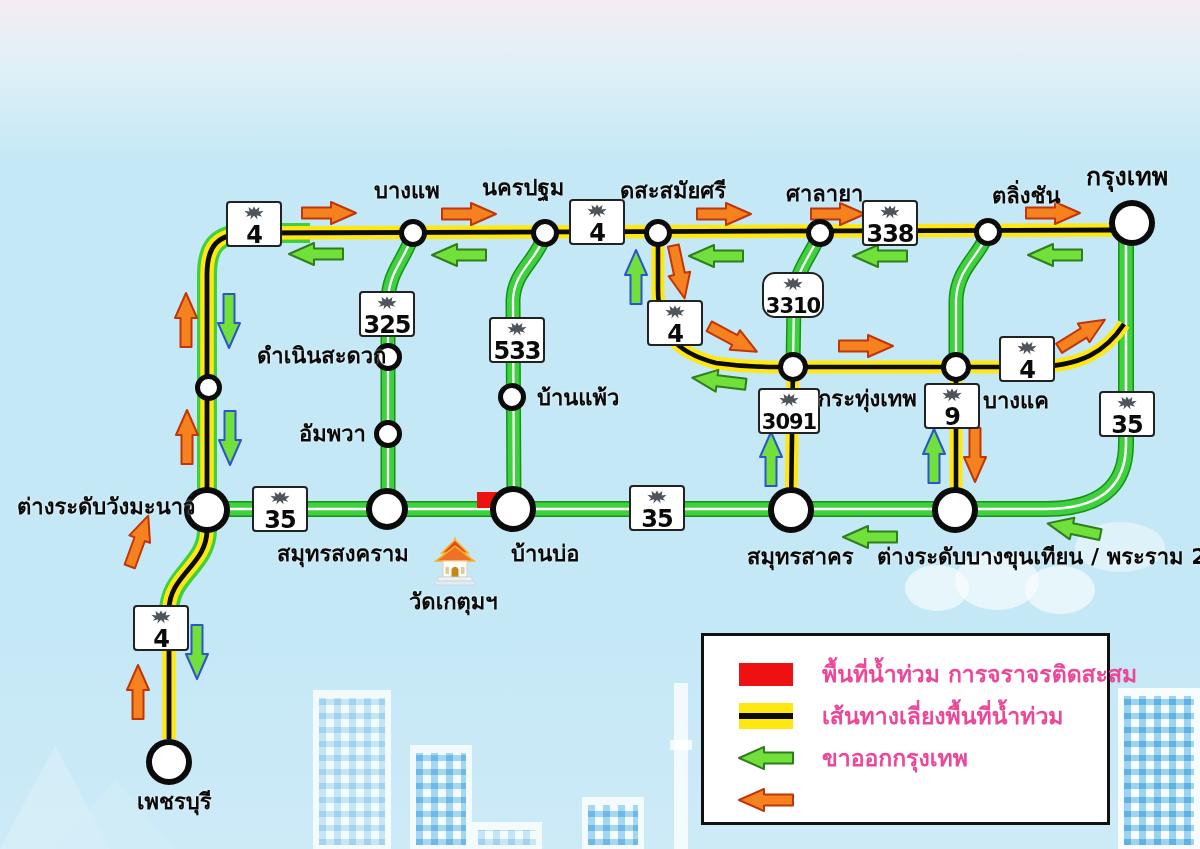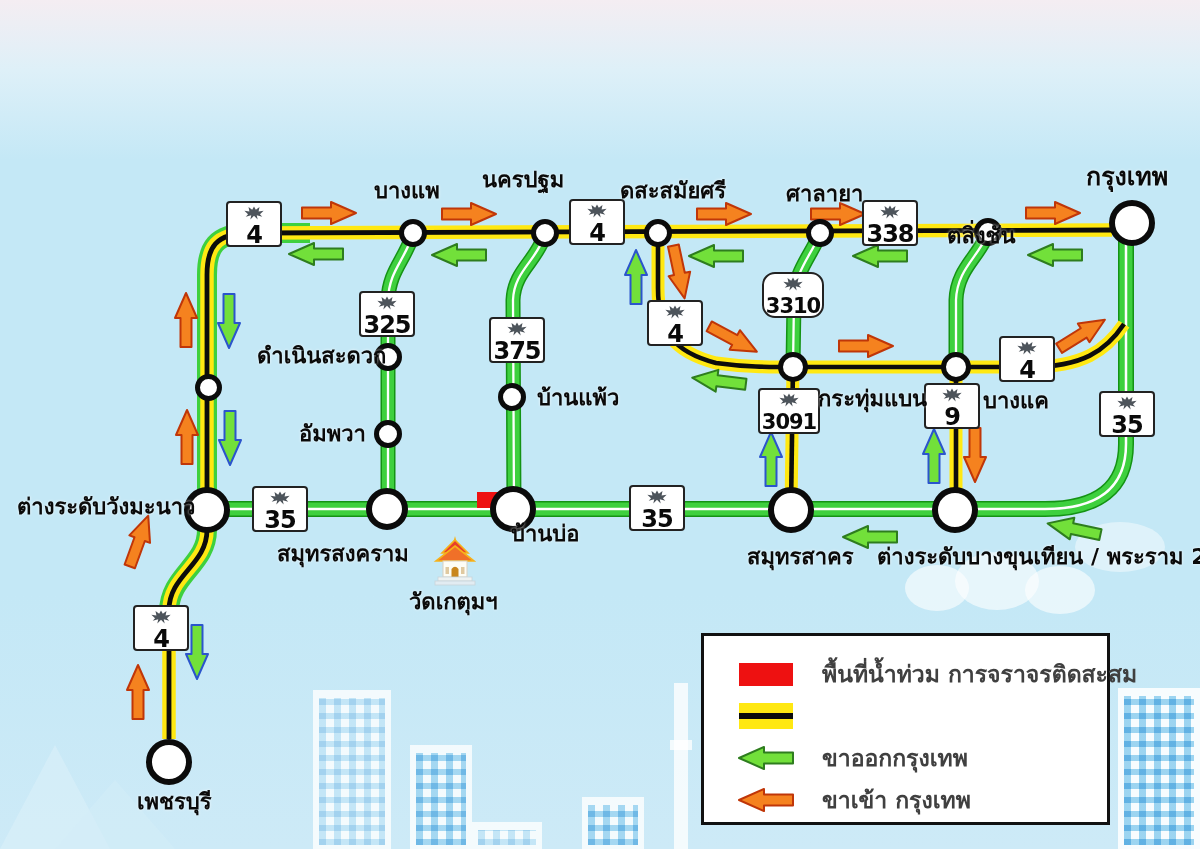--- a/index.html
+++ b/index.html
@@ -38,21 +38,21 @@
     padding:7px 28px;white-space:nowrap;}
   .title-box span{font-size:30px;font-weight:700;color:#0d0d0d;}
   
   .legend{position:absolute;left:701px;top:633px;width:409px;height:192px;background:#fff;
     border:3px solid #111;box-sizing:border-box;padding:18px 0 0 34px;}
   .legend-row{display:flex;align-items:center;height:40px;margin-bottom:2px;}
   .legend-swatch{width:56px;display:flex;align-items:center;justify-content:center;margin-right:28px;flex:0 0 56px;}
   .sw-red{width:54px;height:23px;background:#ee1111;}
   .sw-yellow{width:54px;height:26px;background:#ffe812;position:relative;}
   .sw-yellow::after{content:"";position:absolute;left:0;right:0;top:50%;margin-top:-3px;height:6px;background:#0b0b0b;}
-  .legend-label{font-size:23px;font-weight:700;color:#404040;white-space:nowrap;}
+  .legend-label{font-size:23px;font-weight:700;color:#ec4899;white-space:nowrap;}
 </style>
 </head>
 <body>
 
 <div id="stage">
 
   <div class="layer">
     <div class="mtn" style="left:0px;top:745px;border-width:0 55px 104px 55px;border-color:transparent transparent #dcf0f9 transparent;"></div>
     <div class="mtn" style="left:55px;top:780px;border-width:0 60px 69px 60px;border-color:transparent transparent #d4edf8 transparent;"></div>
     <div class="bldg" style="left:313px;top:690px;width:78px;height:159px;">
@@ -195,21 +195,21 @@
       <div class="shield" style="left: 359px; top: 291px;">
         <span><svg width="22" height="15" viewBox="0 0 24 16">
             <path d="M12 1.5 L14 5 L18 2 L17 7 L22.5 6 L18.5 10 L21 12.5 L15 11 L16 15.5 L12 11.5 L8 15.5 L9 11 L3 12.5 L5.5 10 L1.5 6 L7 7 L6 2 L10 5 Z" fill="#4d545b"></path>
           </svg></span>
         <span class="num">325</span>
       </div>
       <div class="shield" style="left: 489px; top: 317px;">
         <span><svg width="22" height="15" viewBox="0 0 24 16">
             <path d="M12 1.5 L14 5 L18 2 L17 7 L22.5 6 L18.5 10 L21 12.5 L15 11 L16 15.5 L12 11.5 L8 15.5 L9 11 L3 12.5 L5.5 10 L1.5 6 L7 7 L6 2 L10 5 Z" fill="#4d545b"></path>
           </svg></span>
-        <span class="num">375</span>
+        <span class="num">533</span>
       </div>
       <div class="shield" style="left: 647px; top: 300px;">
         <span><svg width="22" height="15" viewBox="0 0 24 16">
             <path d="M12 1.5 L14 5 L18 2 L17 7 L22.5 6 L18.5 10 L21 12.5 L15 11 L16 15.5 L12 11.5 L8 15.5 L9 11 L3 12.5 L5.5 10 L1.5 6 L7 7 L6 2 L10 5 Z" fill="#4d545b"></path>
           </svg></span>
         <span class="num">4</span>
       </div>
       <div class="shield wide" style="left: 762px; top: 272px; width: 62px; border-radius: 13px;">
         <span><svg width="22" height="15" viewBox="0 0 24 16">
             <path d="M12 1.5 L14 5 L18 2 L17 7 L22.5 6 L18.5 10 L21 12.5 L15 11 L16 15.5 L12 11.5 L8 15.5 L9 11 L3 12.5 L5.5 10 L1.5 6 L7 7 L6 2 L10 5 Z" fill="#4d545b"></path>
@@ -254,33 +254,33 @@
       </div>
       <div class="shield" style="left: 133px; top: 605px;">
         <span><svg width="22" height="15" viewBox="0 0 24 16">
             <path d="M12 1.5 L14 5 L18 2 L17 7 L22.5 6 L18.5 10 L21 12.5 L15 11 L16 15.5 L12 11.5 L8 15.5 L9 11 L3 12.5 L5.5 10 L1.5 6 L7 7 L6 2 L10 5 Z" fill="#4d545b"></path>
           </svg></span>
         <span class="num">4</span>
       </div>
     </div>
   <div class="layer" id="label-layer">
       <div class="place" style="left: 374px; top: 178px;">บางแพ</div>
-      <div class="place" style="left: 482px; top: 167px;">นครปฐม</div>
+      <div class="place" style="left: 482px; top: 175px;">นครปฐม</div>
       <div class="place" style="left: 620px; top: 178px;">ดสะสมัยศรี</div>
       <div class="place" style="left: 786px; top: 181px;">ศาลายา</div>
-      <div class="place" style="left: 947px; top: 183px; margin-top: 40px;">ตลิ่งชัน</div>
+      <div class="place" style="left: 992px; top: 183px;">ตลิ่งชัน</div>
       <div class="place bigcity" style="left: 1086px; top: 163px;">กรุงเทพ</div>
       <div class="place" style="left: 257px; top: 343px;">ดำเนินสะดวก</div>
       <div class="place" style="left: 299px; top: 421px;">อัมพวา</div>
       <div class="place" style="left: 537px; top: 385px;">บ้านแพ้ว</div>
-      <div class="place" style="left: 818px; top: 386px;">กระทุ่มแบน</div>
+      <div class="place" style="left: 818px; top: 386px;">กระทุ่งเทพ</div>
       <div class="place" style="left: 983px; top: 388px;">บางแค</div>
       <div class="place" style="left: 17px; top: 494px; text-align: right;">ต่างระดับวังมะนาว</div>
       <div class="place" style="left: 277px; top: 541px;">สมุทรสงคราม</div>
-      <div class="place" style="left: 511px; top: 521px;">บ้านบ่อ</div>
+      <div class="place" style="left: 511px; top: 541px;">บ้านบ่อ</div>
       <div class="place" style="left: 747px; top: 544px;">สมุทรสาคร</div>
       <div class="place" style="left: 877px; top: 544px;">ต่างระดับบางขุนเทียน / พระราม 2</div>
       <div class="place" style="left: 409px; top: 589px;">วัดเกตุมฯ</div>
       <div class="place" style="left: 137px; top: 789px; font-family: Liberation Serif, serif;">เพชรบุรี</div>
     </div>
 
   <div class="temple">
     <svg width="50" height="50" viewBox="0 0 50 50">
       <path d="M25 0 L27.5 9 L22.5 9 Z" fill="#f6b21a"></path>
       <path d="M25 4 L38 17 L12 17 Z" fill="#e8402a" stroke="#f6b21a" stroke-width="1.6"></path>
@@ -298,33 +298,33 @@
     <div class="legend-row">
       <div class="legend-swatch">
           <div class="sw-red"></div>
         </div>
       <div class="legend-label">พื้นที่น้ำท่วม การจราจรติดสะสม</div>
     </div>
     <div class="legend-row">
       <div class="legend-swatch">
           <div class="sw-yellow"></div>
         </div>
+      <div class="legend-label">เส้นทางเลี่ยงพื้นที่น้ำท่วม</div>
     </div>
     <div class="legend-row">
       <div class="legend-swatch">
         <svg width="56" height="26" viewBox="-28 -13 56 26">
             <polygon points="27,-5.5 -2,-5.5 -2,-11 -27,0 -2,11 -2,5.5 27,5.5" fill="#72e03a" stroke="#2e7d1e" stroke-width="2" stroke-linejoin="round"></polygon>
           </svg>
       </div>
       <div class="legend-label">ขาออกกรุงเทพ</div>
     </div>
     <div class="legend-row">
       <div class="legend-swatch">
         <svg width="56" height="26" viewBox="-28 -13 56 26">
             <polygon points="27,-5.5 -2,-5.5 -2,-11 -27,0 -2,11 -2,5.5 27,5.5" fill="#f5821f" stroke="#c03608" stroke-width="2" stroke-linejoin="round"></polygon>
           </svg>
       </div>
-      <div class="legend-label">ขาเข้า กรุงเทพ</div>
     </div>
   </div>
 
 
 </div>
 
 </body></html>

